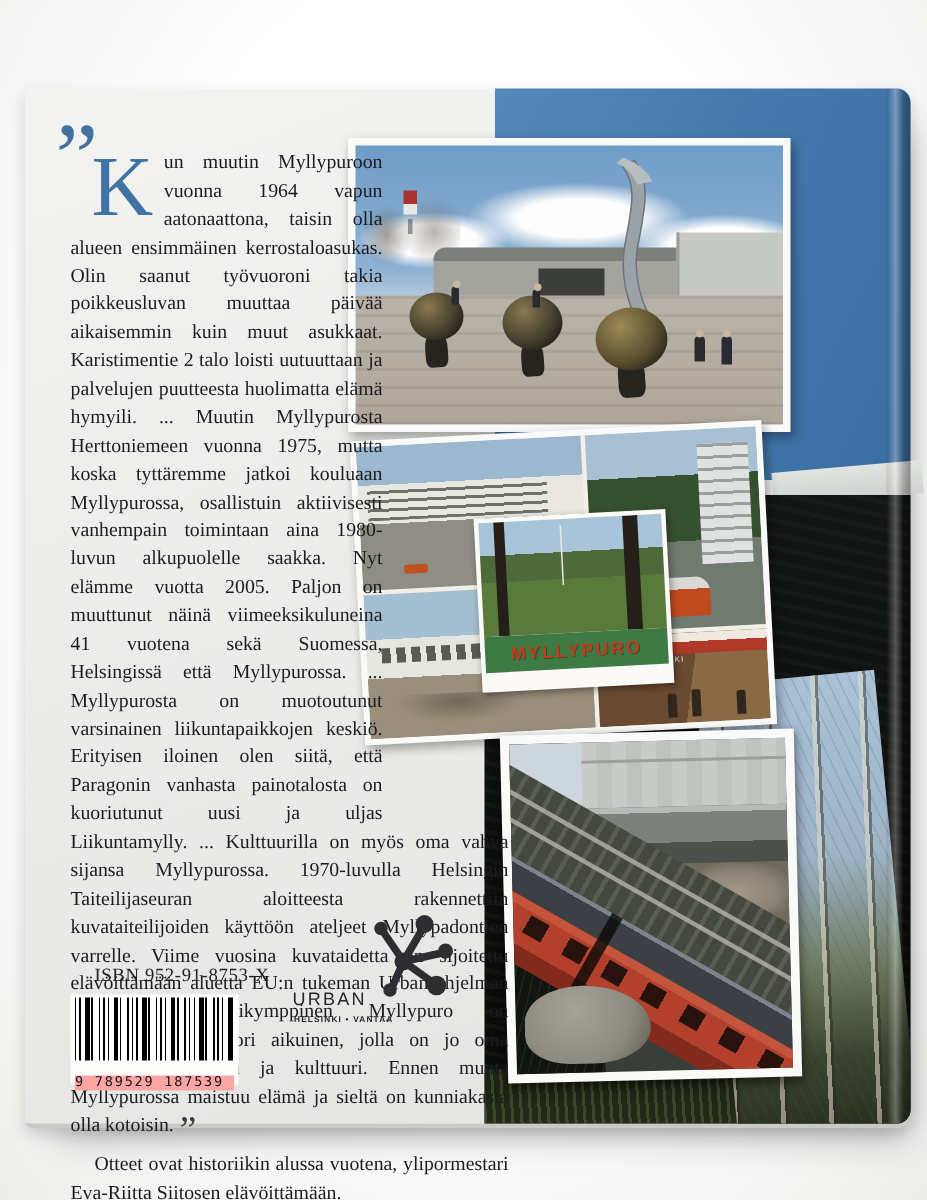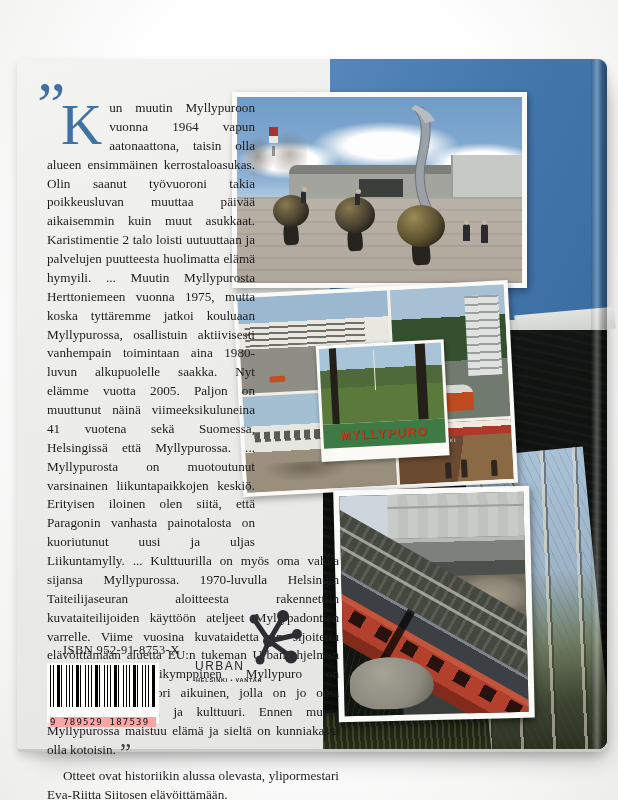--- a/index.html
+++ b/index.html
@@ -303,21 +303,21 @@
           </div>
         </div>
         <div class="tp-rock2"></div>
       </div>
     </div>
 
     <div class="open-quote">”</div>
     <div class="text-col">
       <div class="float-spacer"></div>
       <p style="margin:0;"><span class="drop-cap">K</span><span>un muutin Myllypuroon vuonna 1964 vapun aatonaattona, taisin olla alueen ensimmäinen kerrostaloasukas. Olin saanut työvuoroni takia poikkeusluvan muuttaa päivää aikaisemmin kuin muut asukkaat. Karistimentie 2 talo loisti uutuuttaan ja palvelujen puutteesta huolimatta elämä hymyili. ... Muutin Myllypurosta Herttoniemeen vuonna 1975, mutta koska tyttäremme jatkoi kouluaan Myllypurossa, osallistuin aktiivisesti vanhempain toimintaan aina 1980-luvun alkupuolelle saakka. Nyt elämme vuotta 2005. Paljon on muuttunut näinä viimeeksikuluneina 41 vuotena sekä Suomessa, Helsingissä että Myllypurossa. ... Myllypurosta on muotoutunut varsinainen liikuntapaikkojen keskiö. Erityisen iloinen olen siitä, että Paragonin vanhasta painotalosta on kuoriutunut uusi ja uljas Liikuntamylly. ... Kulttuurilla on myös oma vahva sijansa Myllypurossa. 1970-luvulla Helsingin Taiteilijaseuran aloitteesta rakennettiin kuvataiteilijoiden käyttöön ateljeet Myllypadontien varrelle. Viime vuosina kuvataidetta on sijoitettu elävöittämään aluetta EU:n tukeman Urban-ohjelman avulla. ... Nelikymppinen Myllypuro on kaupunginosana nuori aikuinen, jolla on jo oma identiteetti, historia ja kulttuuri. Ennen muuta Myllypurossa maistuu elämä ja sieltä on kunniakasta olla kotoisin.</span><span class="close-quote">”</span></p>
-      <p class="attribution"><span>Otteet ovat historiikin alussa olevasta, ylipormestari </span><b>Eva-Riitta Siitosen</b><span> elävöittämään.</span></p>
+      <p class="attribution"><span>Otteet ovat historiikin alussa vuotena, ylipormestari </span><b>Eva-Riitta Siitosen</b><span> elävöittämään.</span></p>
     </div>
 
     <div class="isbn">ISBN 952-91-8753-X</div>
     <div class="barcode">
       <div class="bars"></div>
       <div class="bars-digits">9 789529 187539</div>
     </div>
 
     <div class="urban-logo">
       <svg width="66" height="60" viewBox="0 0 66 60">

